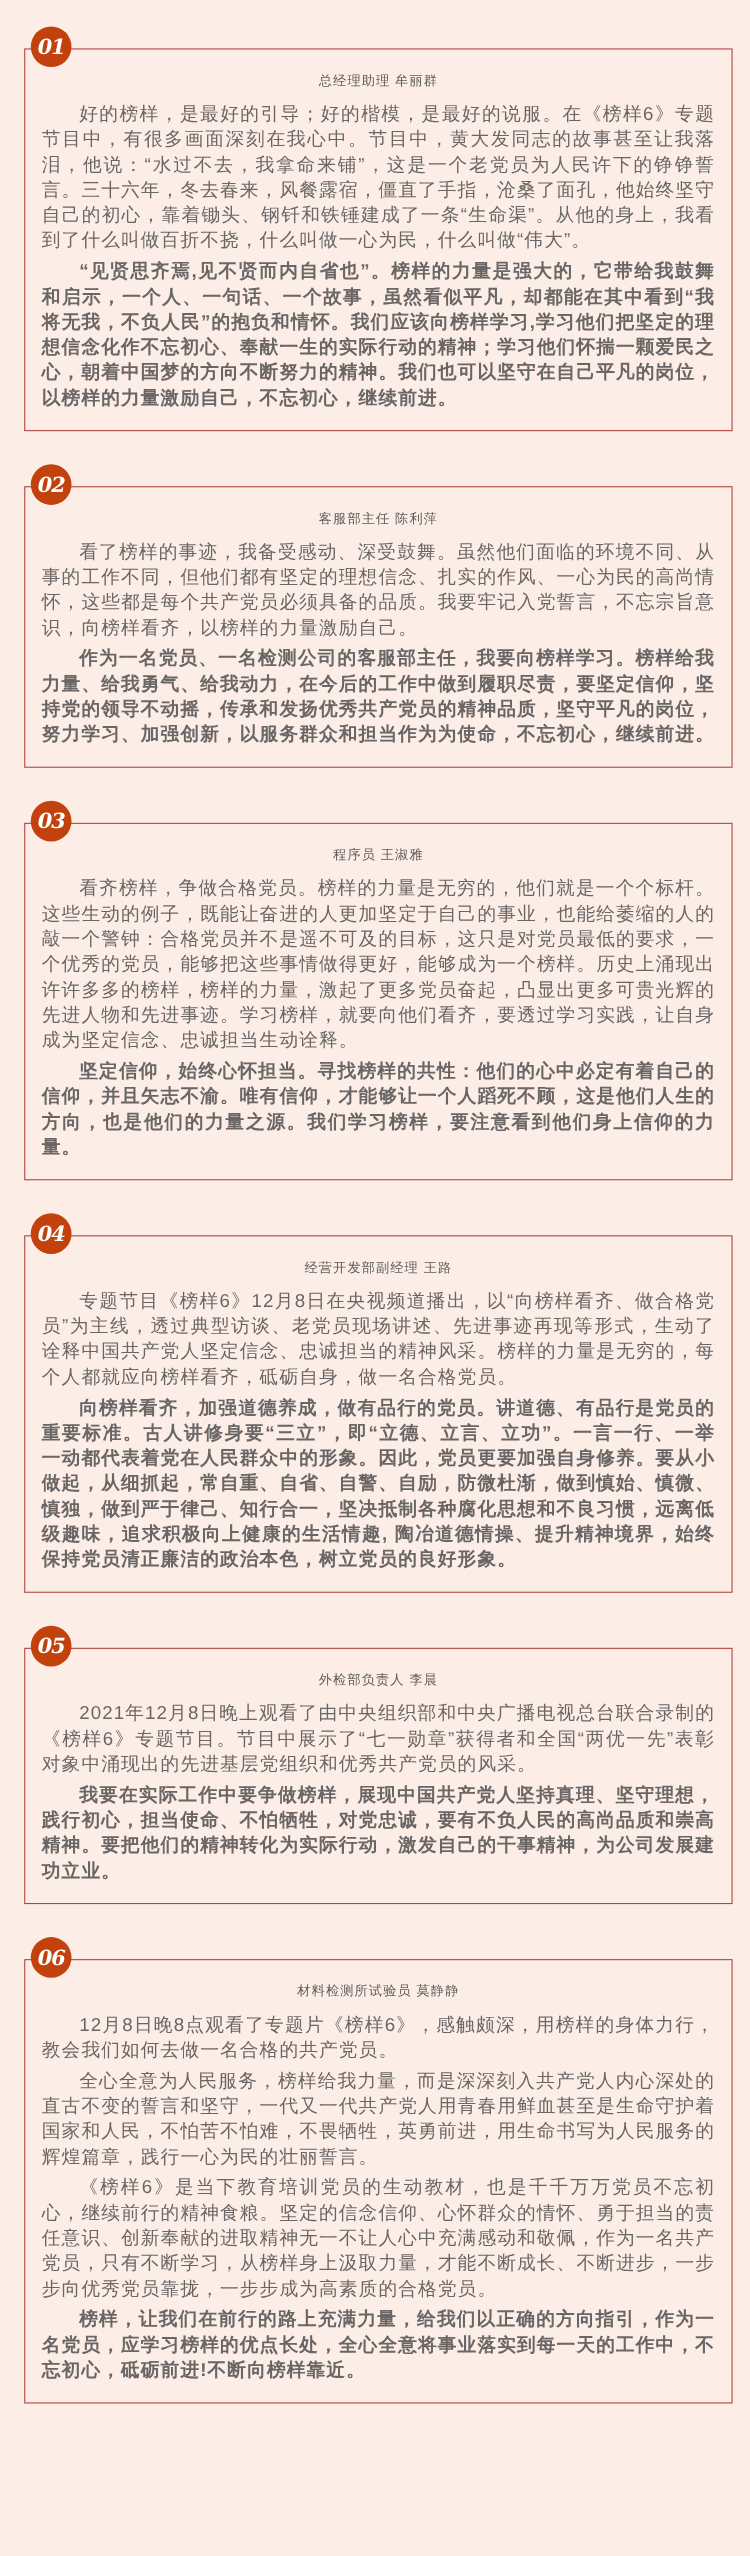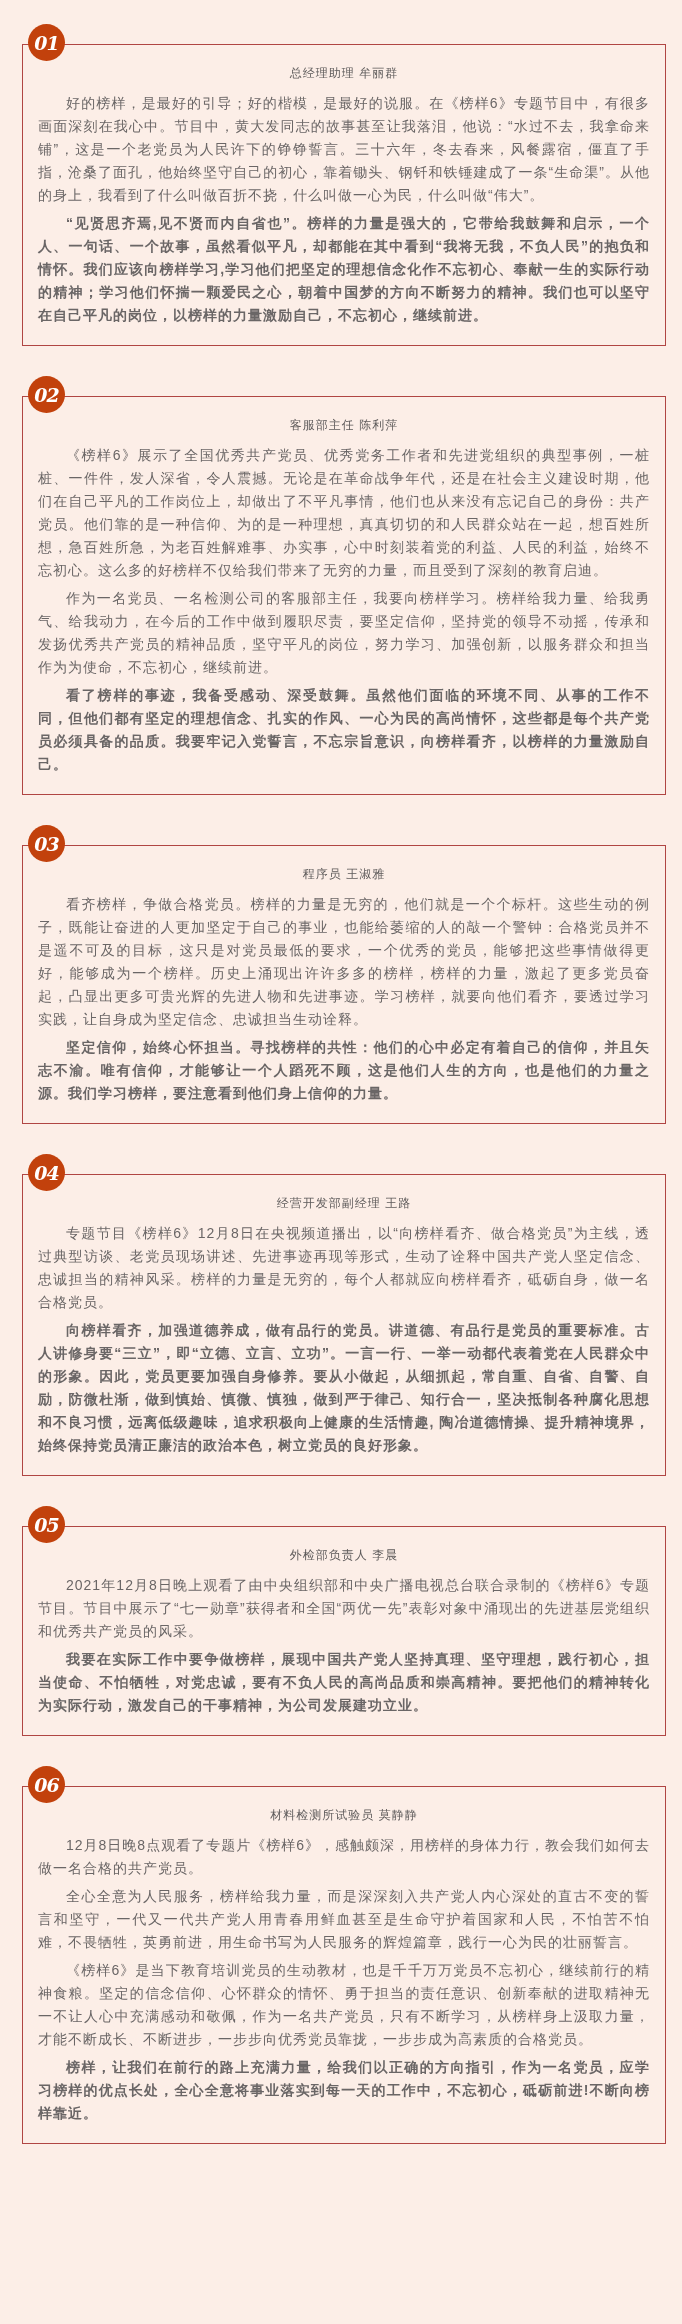--- a/index.html
+++ b/index.html
@@ -47,21 +47,21 @@
   .card-title {
     margin: 6px 0 10px 0;
     text-align: center;
     font-size: 12px;
     font-weight: normal;
     color: #5e5b5b;
     letter-spacing: 1px;
   }
   .para {
     margin: 0 0 5px 0;
-    font-size: 14px;
+    font-size: 17px;
     line-height: 23px;
     letter-spacing: 1px;
     color: #6a6666;
     text-align: justify;
     text-indent: 2em;
   }
   .para:last-child { margin-bottom: 0; font-weight: bold; }
 </style>
 </head>
 <body>
@@ -75,23 +75,22 @@
     <h3 class="card-title">总经理助理 牟丽群</h3>
     <p class="para">好的榜样，是最好的引导；好的楷模，是最好的说服。在《榜样6》专题节目中，有很多画面深刻在我心中。节目中，黄大发同志的故事甚至让我落泪，他说：“水过不去，我拿命来铺”，这是一个老党员为人民许下的铮铮誓言。三十六年，冬去春来，风餐露宿，僵直了手指，沧桑了面孔，他始终坚守自己的初心，靠着锄头、钢钎和铁锤建成了一条“生命渠”。从他的身上，我看到了什么叫做百折不挠，什么叫做一心为民，什么叫做“伟大”。</p>
     <p class="para">“见贤思齐焉,见不贤而内自省也”。榜样的力量是强大的，它带给我鼓舞和启示，一个人、一句话、一个故事，虽然看似平凡，却都能在其中看到“我将无我，不负人民”的抱负和情怀。我们应该向榜样学习,学习他们把坚定的理想信念化作不忘初心、奉献一生的实际行动的精神；学习他们怀揣一颗爱民之心，朝着中国梦的方向不断努力的精神。我们也可以坚守在自己平凡的岗位，以榜样的力量激励自己，不忘初心，继续前进。</p>
   </section>
 
   <section class="card">
     <div class="badge">
       <span>02</span>
     </div>
     <h3 class="card-title">客服部主任 陈利萍</h3>
-    <p class="para">《榜样6》展示了全国优秀共产党员、优秀党务工作者和先进党组织的典型事例，一桩桩、一件件，发人深省，令人震撼。无论是在革命战争年代，还是在社会主义建设时期，他们在自己平凡的工作岗位上，却做出了不平凡事情，他们也从来没有忘记自己的身份：共产党员。他们靠的是一种信仰、为的是一种理想，真真切切的和人民群众站在一起，想百姓所想，急百姓所急，为老百姓解难事、办实事，心中时刻装着党的利益、人民的利益，始终不忘初心。这么多的好榜样不仅给我们带来了无穷的力量，而且受到了深刻的教育启迪。</p>
+    <p class="para">看了榜样的事迹，我备受感动、深受鼓舞。虽然他们面临的环境不同、从事的工作不同，但他们都有坚定的理想信念、扎实的作风、一心为民的高尚情怀，这些都是每个共产党员必须具备的品质。我要牢记入党誓言，不忘宗旨意识，向榜样看齐，以榜样的力量激励自己。</p>
     <p class="para">作为一名党员、一名检测公司的客服部主任，我要向榜样学习。榜样给我力量、给我勇气、给我动力，在今后的工作中做到履职尽责，要坚定信仰，坚持党的领导不动摇，传承和发扬优秀共产党员的精神品质，坚守平凡的岗位，努力学习、加强创新，以服务群众和担当作为为使命，不忘初心，继续前进。</p>
-    <p class="para">看了榜样的事迹，我备受感动、深受鼓舞。虽然他们面临的环境不同、从事的工作不同，但他们都有坚定的理想信念、扎实的作风、一心为民的高尚情怀，这些都是每个共产党员必须具备的品质。我要牢记入党誓言，不忘宗旨意识，向榜样看齐，以榜样的力量激励自己。</p>
   </section>
 
   <section class="card">
     <div class="badge">
       <span>03</span>
     </div>
     <h3 class="card-title">程序员 王淑雅</h3>
     <p class="para">看齐榜样，争做合格党员。榜样的力量是无穷的，他们就是一个个标杆。这些生动的例子，既能让奋进的人更加坚定于自己的事业，也能给萎缩的人的敲一个警钟：合格党员并不是遥不可及的目标，这只是对党员最低的要求，一个优秀的党员，能够把这些事情做得更好，能够成为一个榜样。历史上涌现出许许多多的榜样，榜样的力量，激起了更多党员奋起，凸显出更多可贵光辉的先进人物和先进事迹。学习榜样，就要向他们看齐，要透过学习实践，让自身成为坚定信念、忠诚担当生动诠释。</p>
     <p class="para">坚定信仰，始终心怀担当。寻找榜样的共性：他们的心中必定有着自己的信仰，并且矢志不渝。唯有信仰，才能够让一个人蹈死不顾，这是他们人生的方向，也是他们的力量之源。我们学习榜样，要注意看到他们身上信仰的力量。</p>
   </section>

